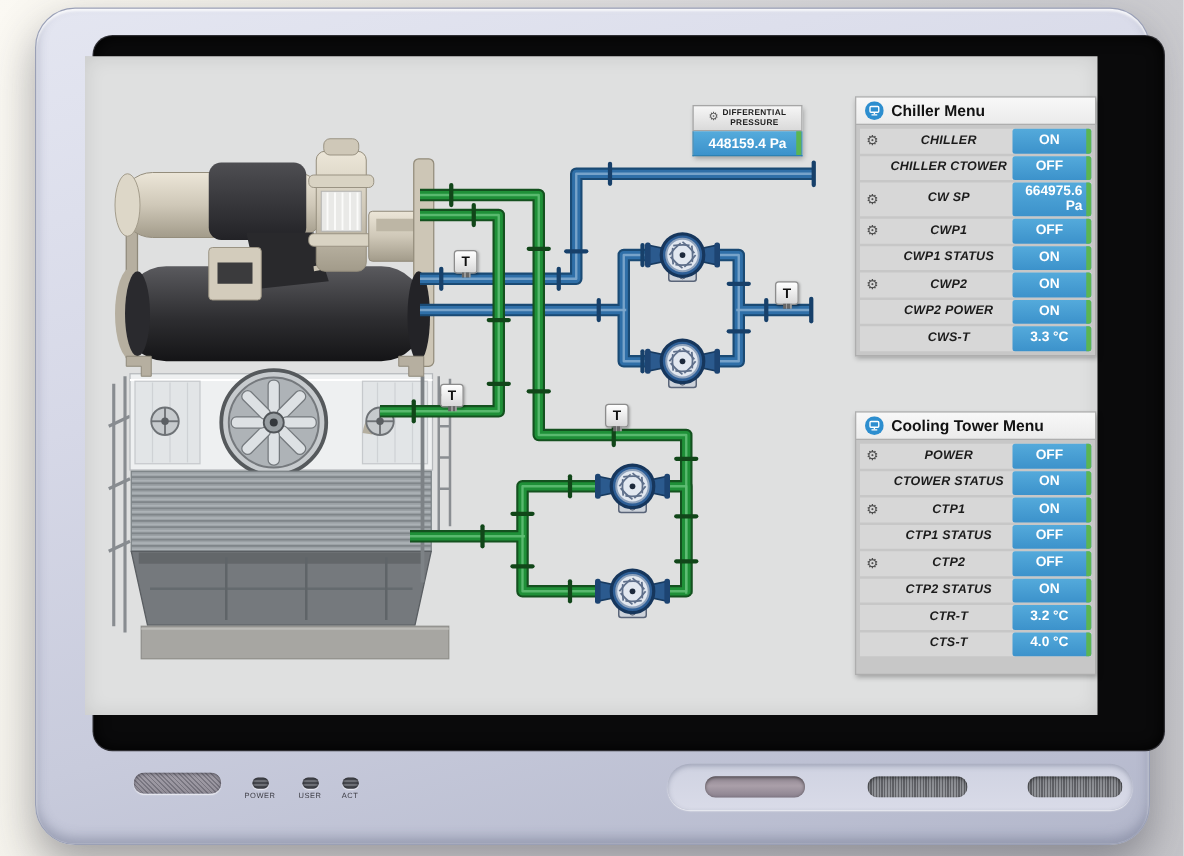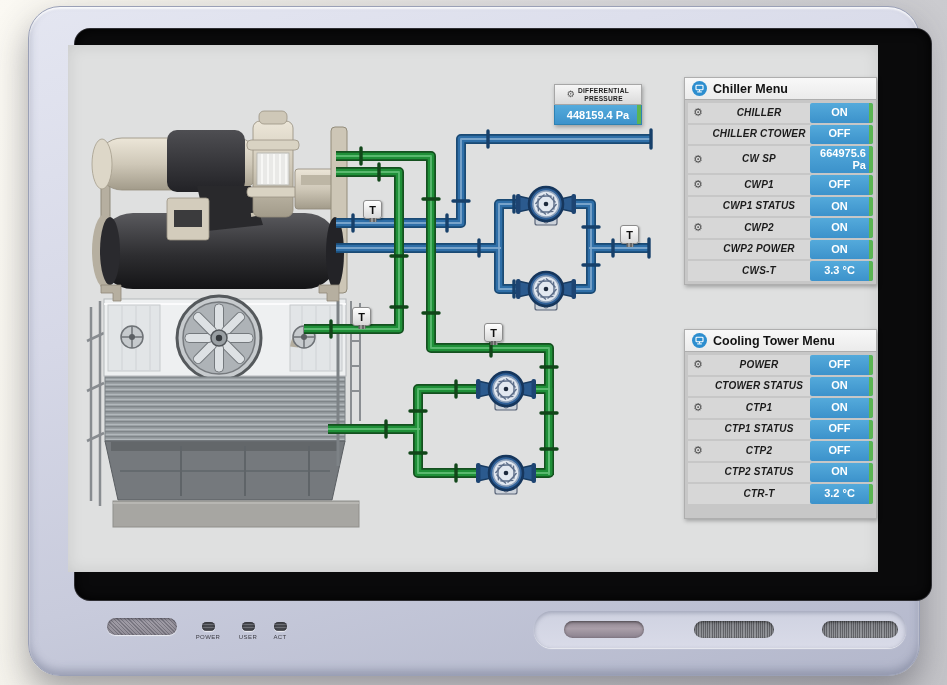--- a/index.html
+++ b/index.html
@@ -461,20 +461,27 @@
                 <span>ON</span>
               </div>
             </div>
             <div class="mrow">
               <span class="gear"></span>
               <span class="mlabel">CTR-T</span>
               <div class="val">
                 <span>3.2 °C</span>
               </div>
             </div>
+            <div class="mrow">
+              <span class="gear"></span>
+              <span class="mlabel">CTS-T</span>
+              <div class="val">
+                <span>4.0 °C</span>
+              </div>
+            </div>
           </div>
       </div>
     </div>
 
     <div class="spk-left"></div>
     <div class="led-item" style="left:157px">
       <div class="led"></div>
       <span class="led-label">POWER</span>
     </div>
     <div class="led-item" style="left:197px">

